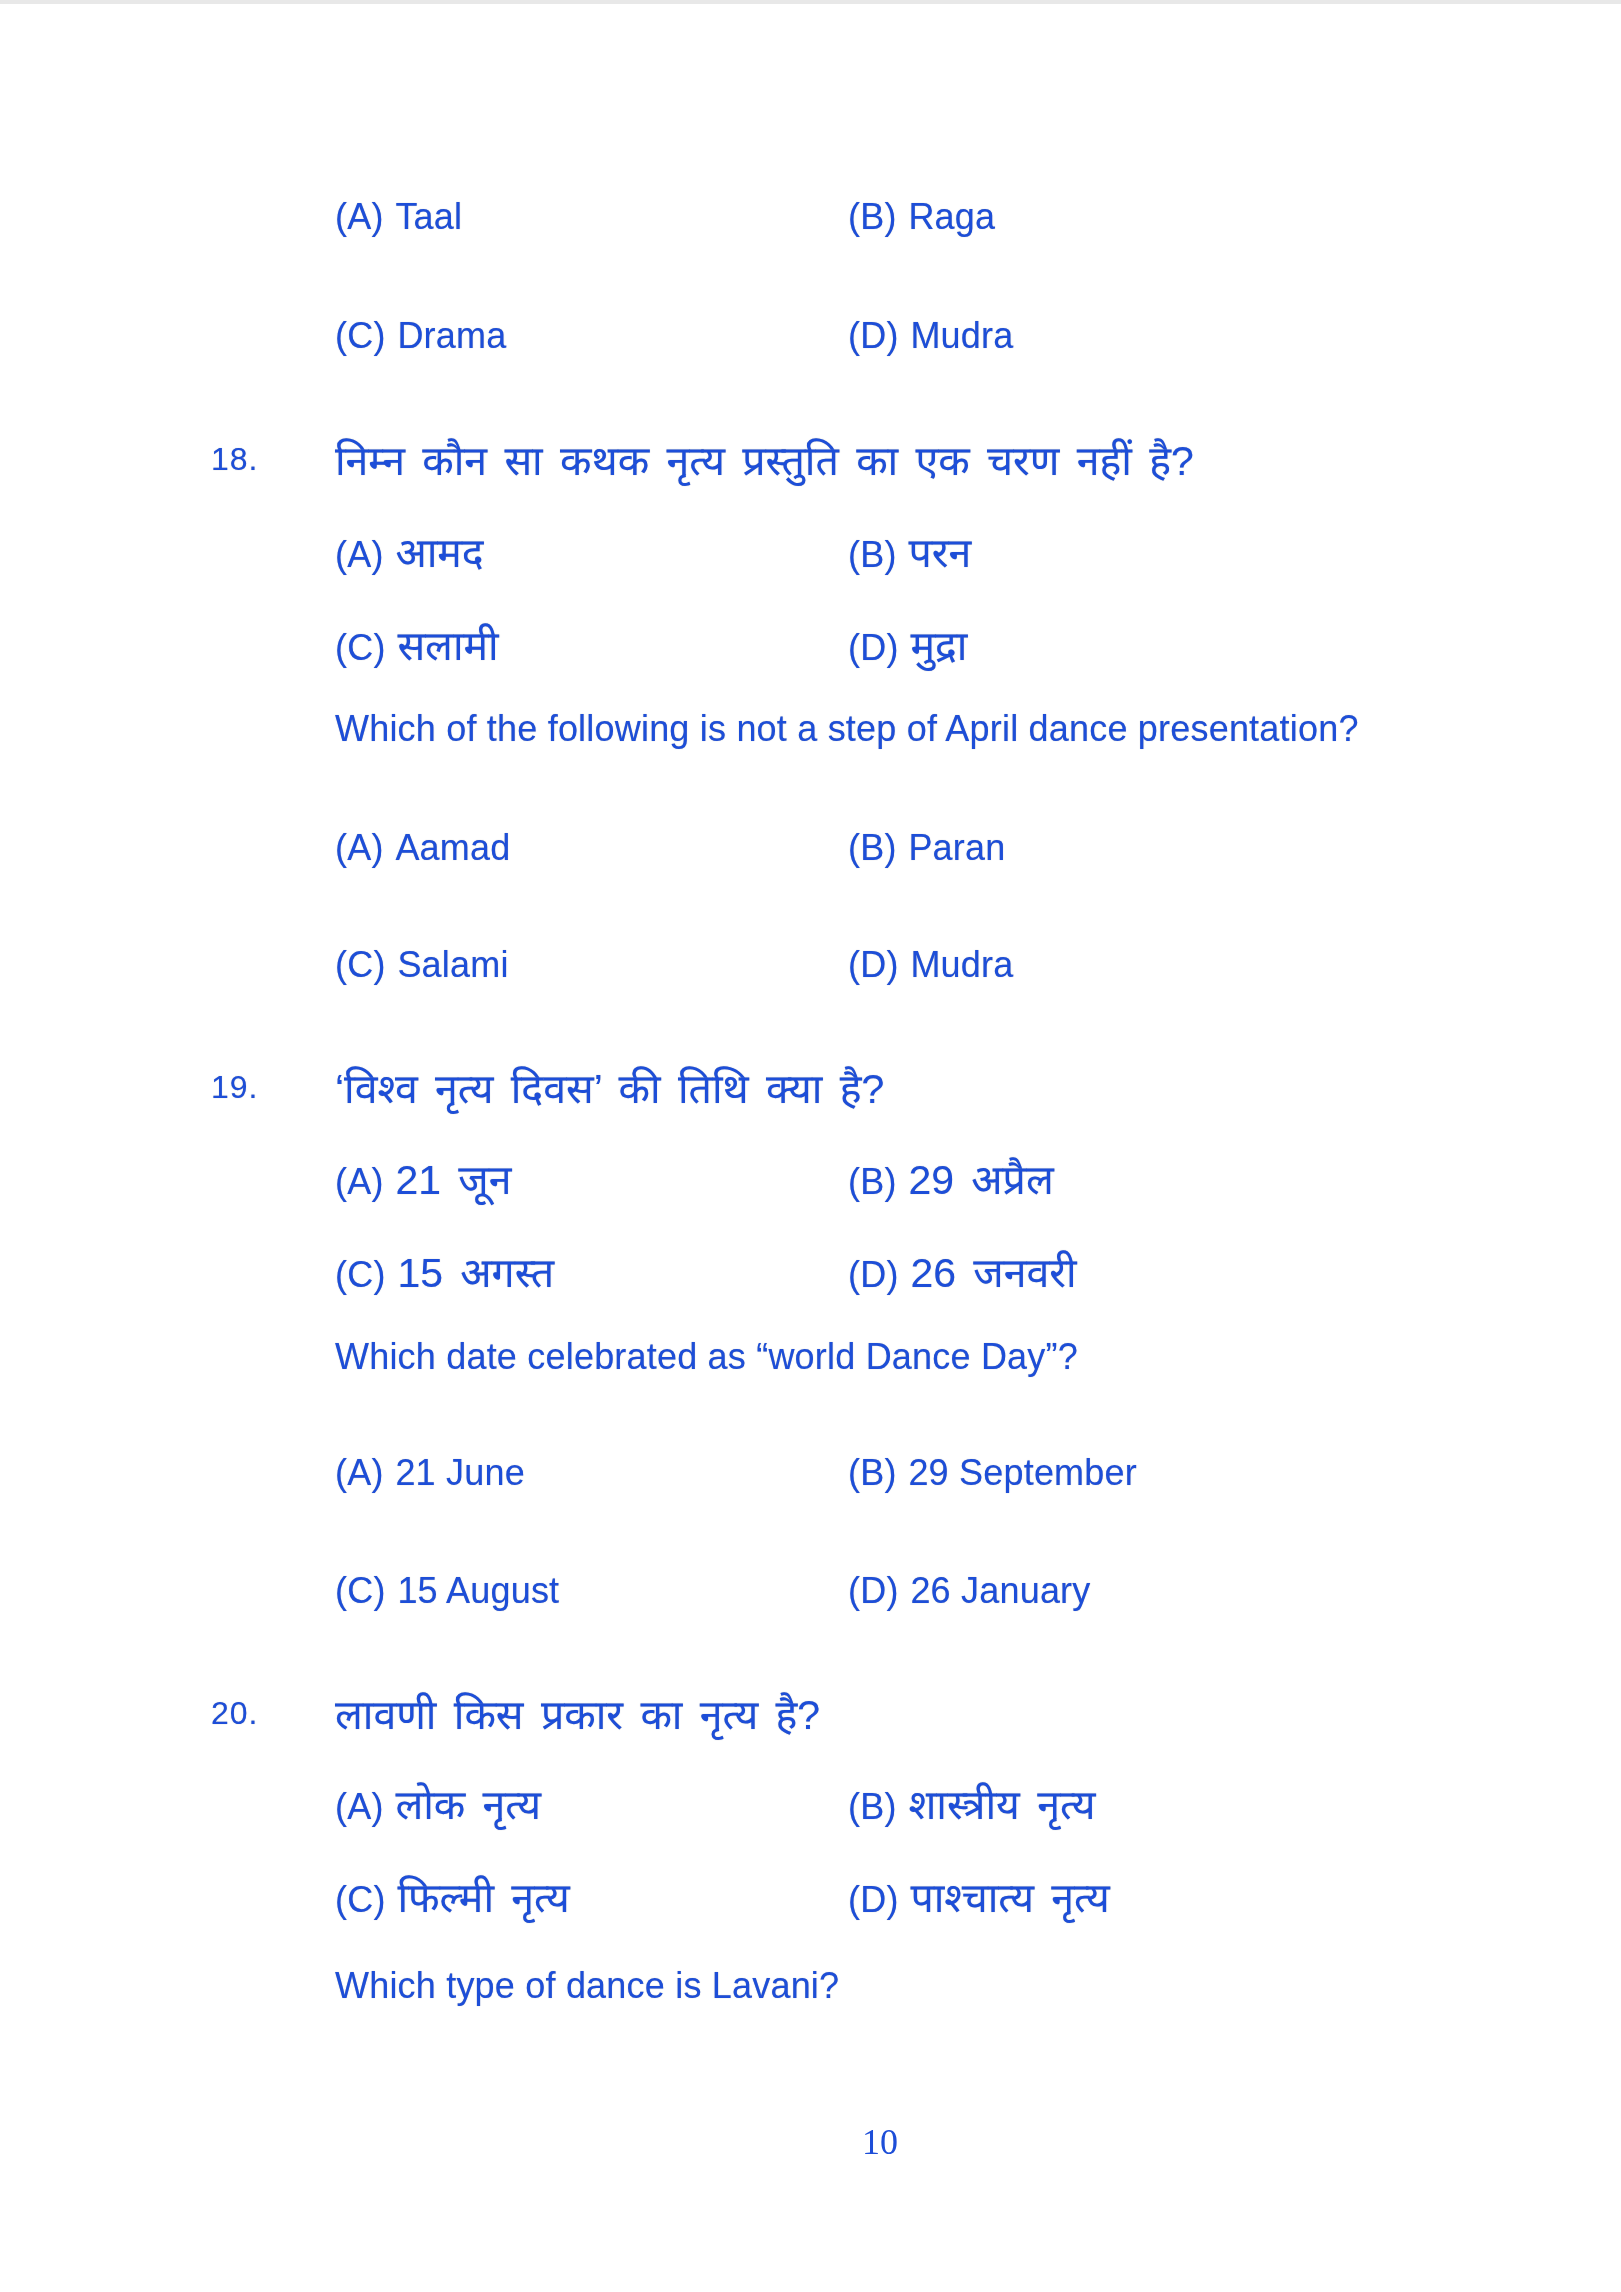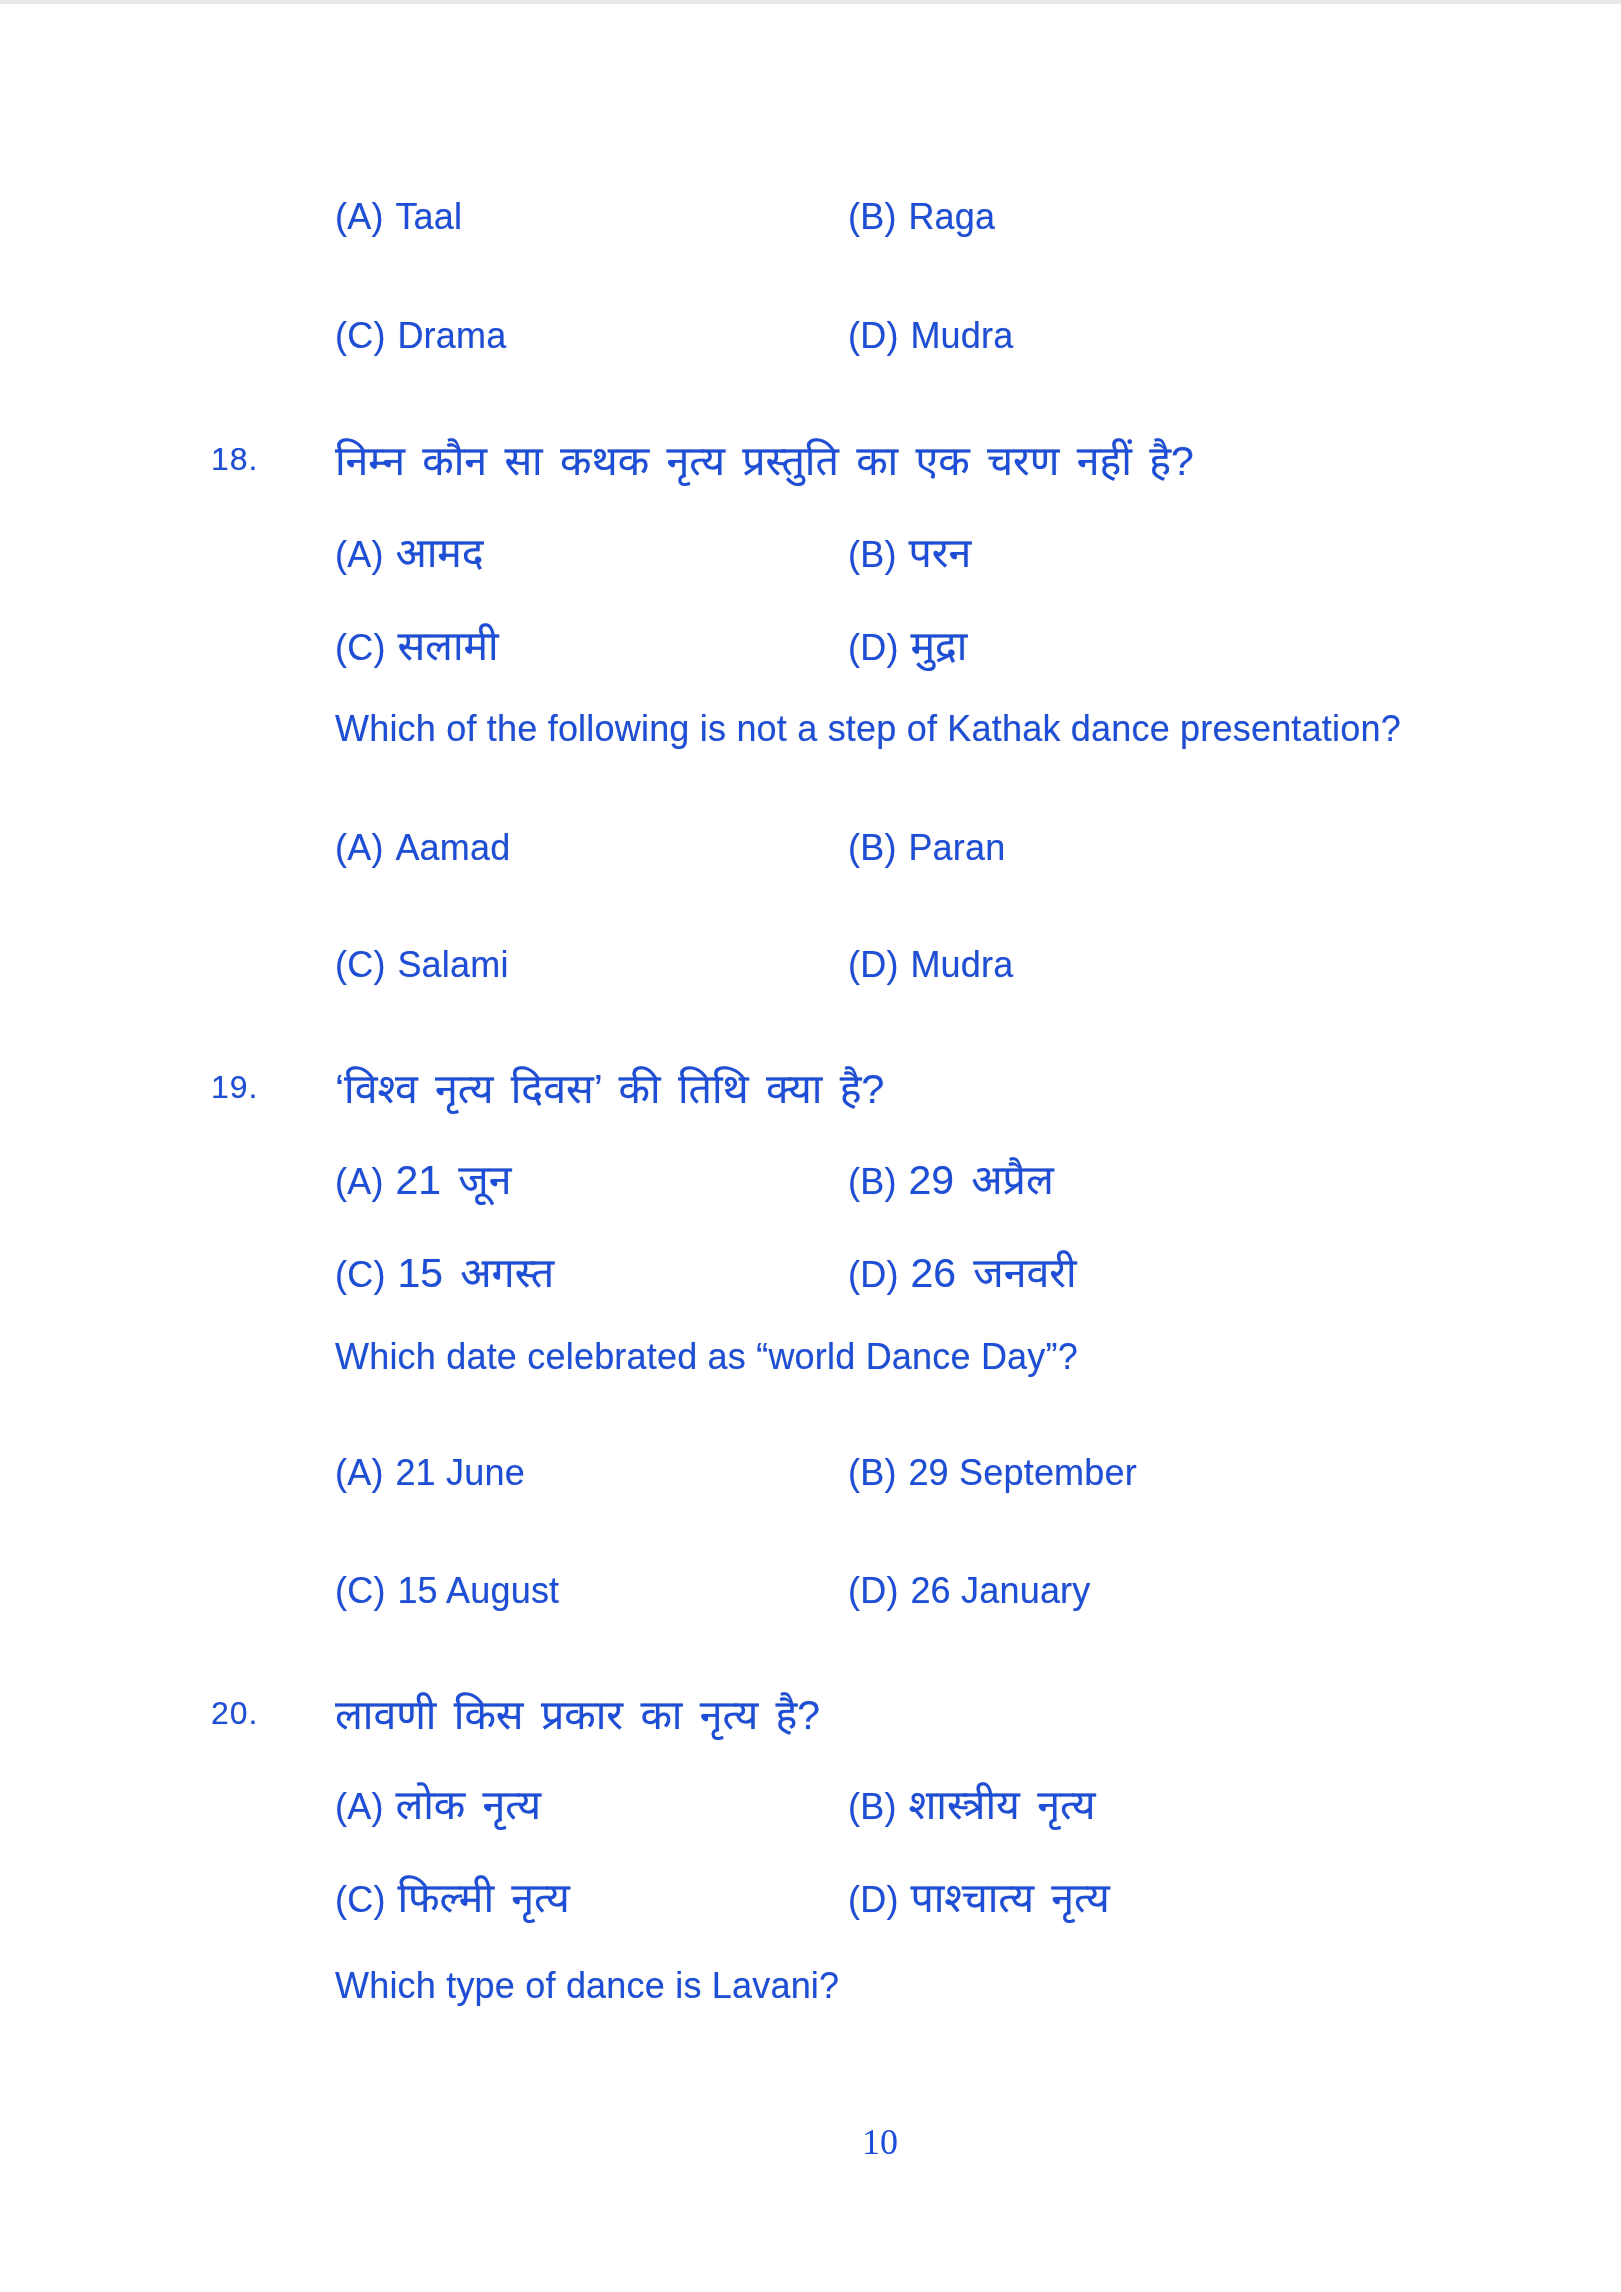--- a/index.html
+++ b/index.html
@@ -77,21 +77,21 @@
   </div>
   <div class="row" style="top:519px">
     <span class="colA"><span class="okey">(A)</span><span class="hi">आमद</span></span>
     <span class="colB"><span class="okey">(B)</span><span class="hi">परन</span></span>
   </div>
   <div class="row" style="top:612px">
     <span class="colA"><span class="okey">(C)</span><span class="hi">सलामी</span></span>
     <span class="colB"><span class="okey">(D)</span><span class="hi">मुद्रा</span></span>
   </div>
   <div class="row" style="top:704px">
-    <span class="colA en">Which of the following is not a step of Kathak dance presentation?</span>
+    <span class="colA en">Which of the following is not a step of April dance presentation?</span>
   </div>
   <div class="row" style="top:823px">
     <span class="colA"><span class="okey">(A)</span><span class="en">Aamad</span></span>
     <span class="colB"><span class="okey">(B)</span><span class="en">Paran</span></span>
   </div>
   <div class="row" style="top:940px">
     <span class="colA"><span class="okey">(C)</span><span class="en">Salami</span></span>
     <span class="colB"><span class="okey">(D)</span><span class="en">Mudra</span></span>
   </div>
 

